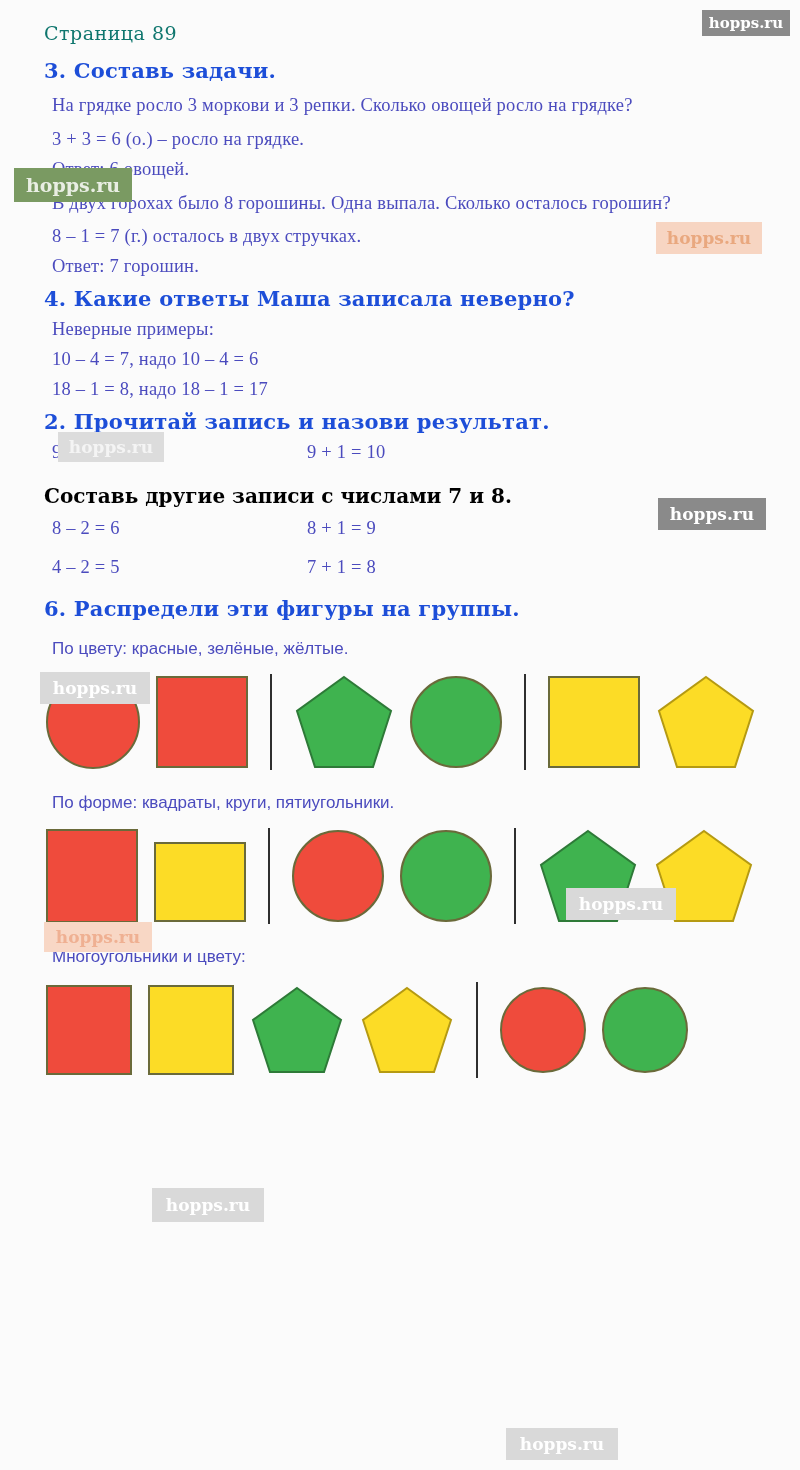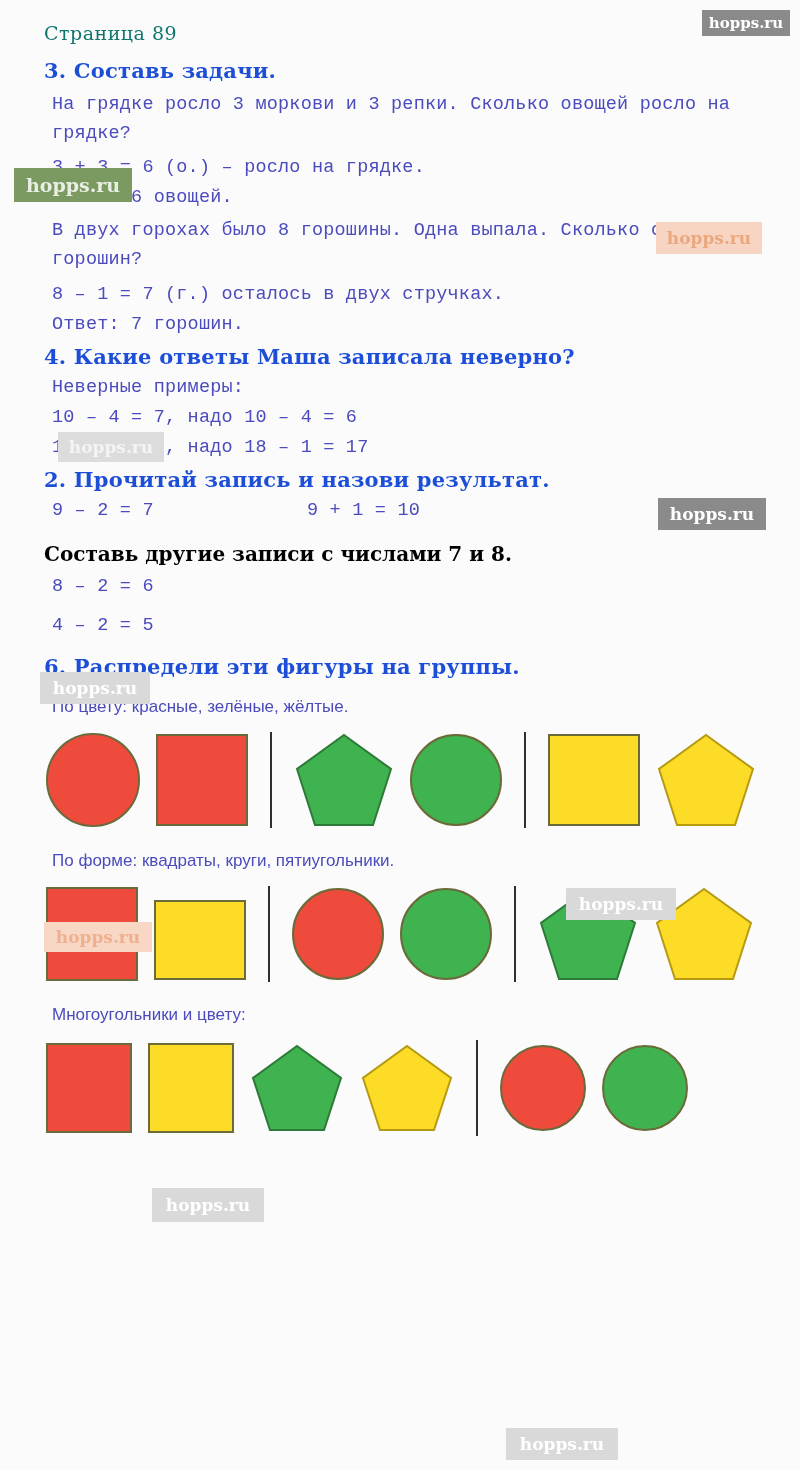--- a/index.html
+++ b/index.html
@@ -66,21 +66,21 @@
   }
   .task-head {
     font-family: "DejaVu Serif", serif;
     color: #1d4ed8;
     font-size: 21px;
     font-weight: bold;
     margin: 0 0 8px 6px;
     letter-spacing: 0.2px;
   }
   .line {
-    font-family: Liberation Mono, monospace;
+    font-family: Liberation Serif, serif;
     color: #4b4bbe;
     font-size: 18.5px;
     margin: 0 0 9px 0;
     letter-spacing: 0.2px;
   }
   .line.indent {
     margin-left: 14px;
   }
   .line.noindent {
     margin-left: 0;
@@ -177,23 +177,25 @@
 
     
     <div class="task-head">2. Прочитай запись и назови результат.</div>
     <div class="two-col">
       <div class="line noindent c1">9 – 2 = 7</div>
       <div class="line noindent c2">9 + 1 = 10</div>
     </div>
     <div class="sub-head">Составь другие записи с числами 7 и 8.</div>
     <div class="two-col">
       <div class="line noindent c1">8 – 2 = 6</div>
+      <div class="line noindent c2">8 + 1 = 9</div>
     </div>
     <div class="two-col">
       <div class="line noindent c1">4 – 2 = 5</div>
+      <div class="line noindent c2">7 + 1 = 8</div>
     </div>
 
     
     <div class="task-head">6. Распредели эти фигуры на группы.</div>
 
     <div class="fig-caption">По цвету: красные, зелёные, жёлтые.</div>
     <div class="fig-row">
       <div class="grp">
         <div class="shape ci c-red" style="width:94px;height:94px;"></div>
         <div class="shape sq c-red" style="width:92px;height:92px;"></div>

